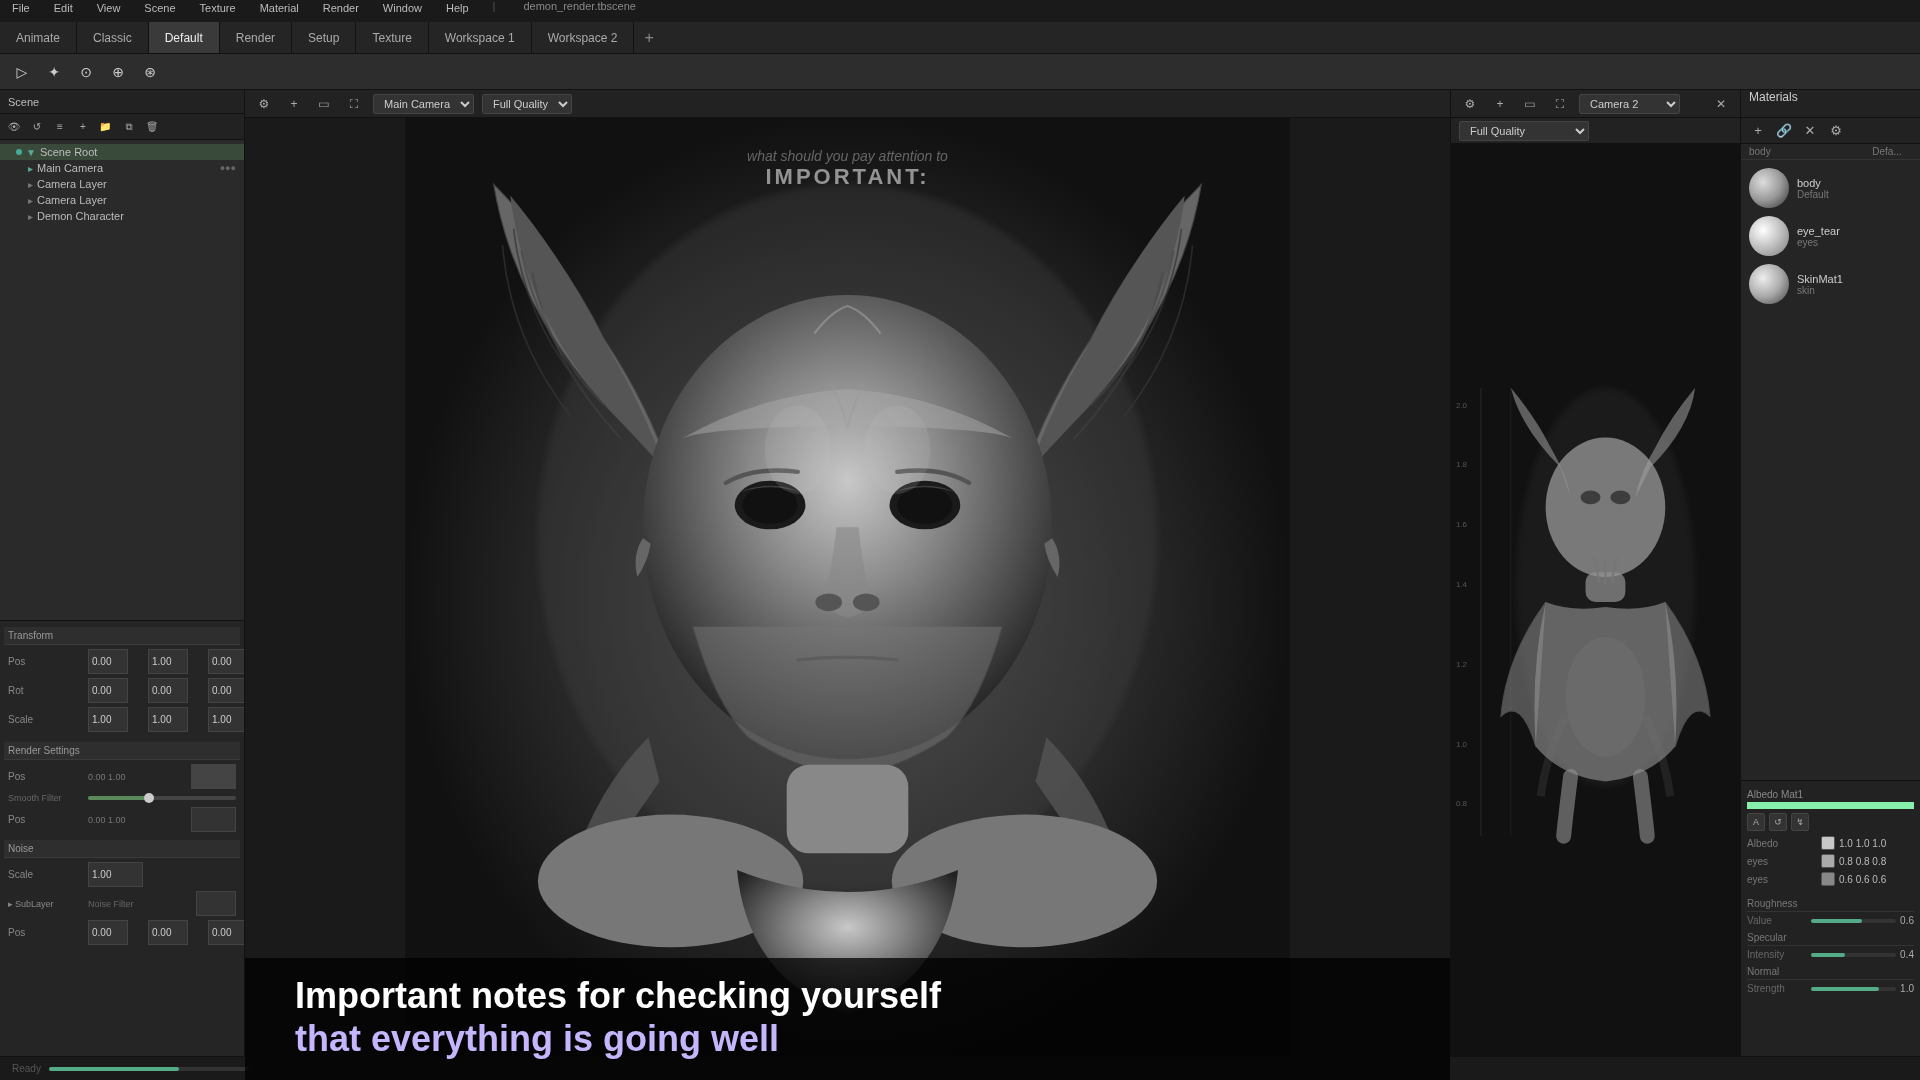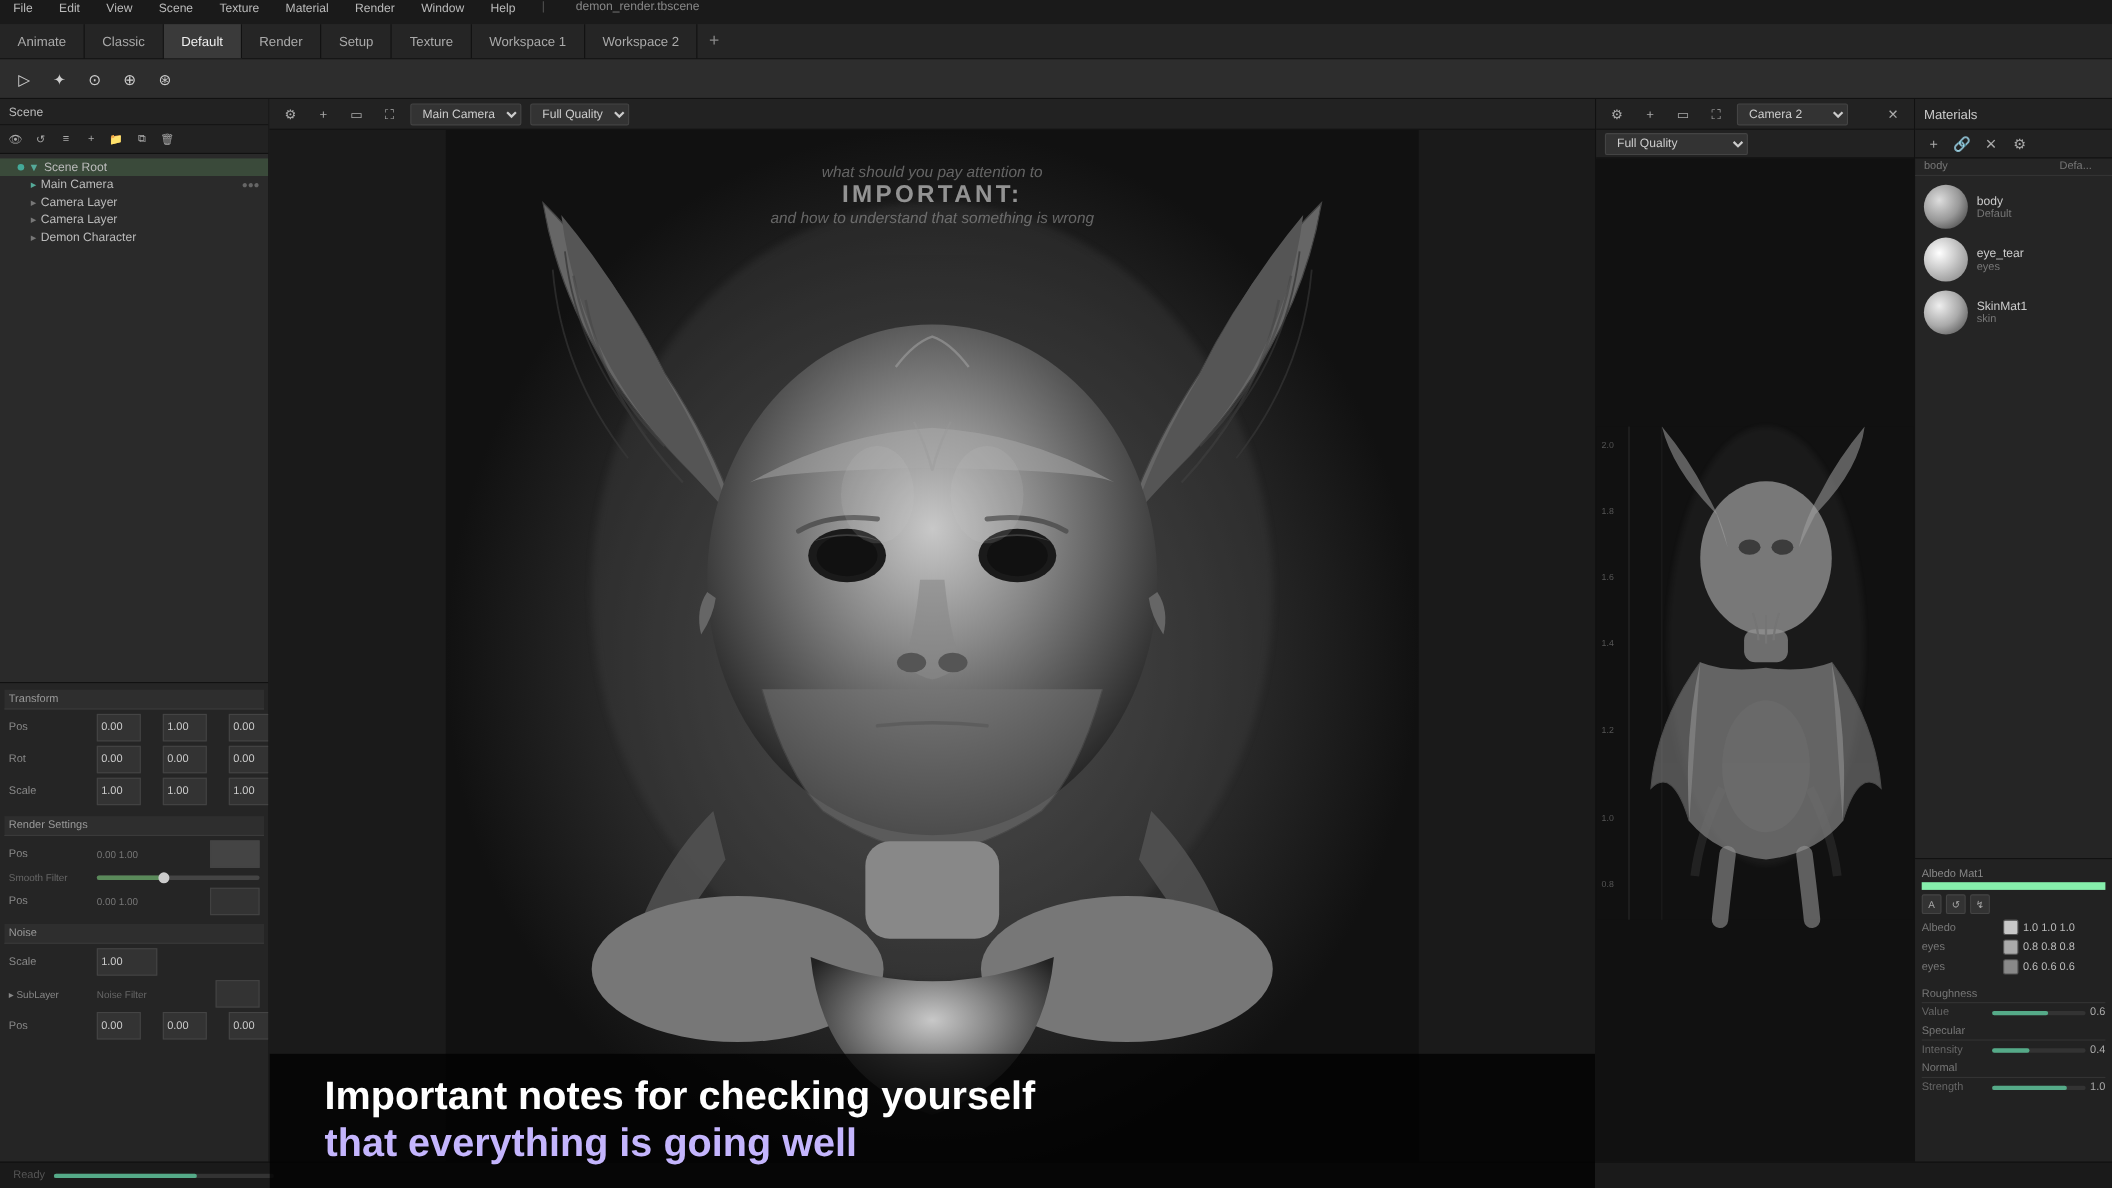--- a/index.html
+++ b/index.html
@@ -343,21 +343,20 @@
       width: 180px;
       background: #252525;
       border-left: 1px solid #111;
       display: flex;
       flex-direction: column;
     }
     #materials-header {
       height: 28px;
       background: #222;
       display: flex;
-      align-items: center;
       padding: 0 8px;
       gap: 6px;
       border-bottom: 1px solid #111;
       font-size: 12px;
       color: #ccc;
     }
     .mat-toolbar {
       height: 26px;
       background: #222;
       display: flex;
@@ -644,21 +643,20 @@
         <option>Preview</option>
         <option>Draft</option>
       </select>
     </div>
 
     <div id="viewport-canvas">
 
       <div id="overlay-top">
         <div id="overlay-subtitle1">what should you pay attention to</div>
         <div id="overlay-title">IMPORTANT:</div>
-        <div id="overlay-subtitle2">and how to understand that something is wrong</div>
       </div>
 
       <div id="demon-render">
         <svg id="demon-svg" viewBox="0 0 800 870" xmlns="http://www.w3.org/2000/svg">
           <defs>
             <radialGradient id="bodyGrad" cx="50%" cy="40%" r="60%">
               <stop offset="0%" stop-color="#c8c8c8"></stop>
               <stop offset="40%" stop-color="#888"></stop>
               <stop offset="100%" stop-color="#222"></stop>
             </radialGradient>

